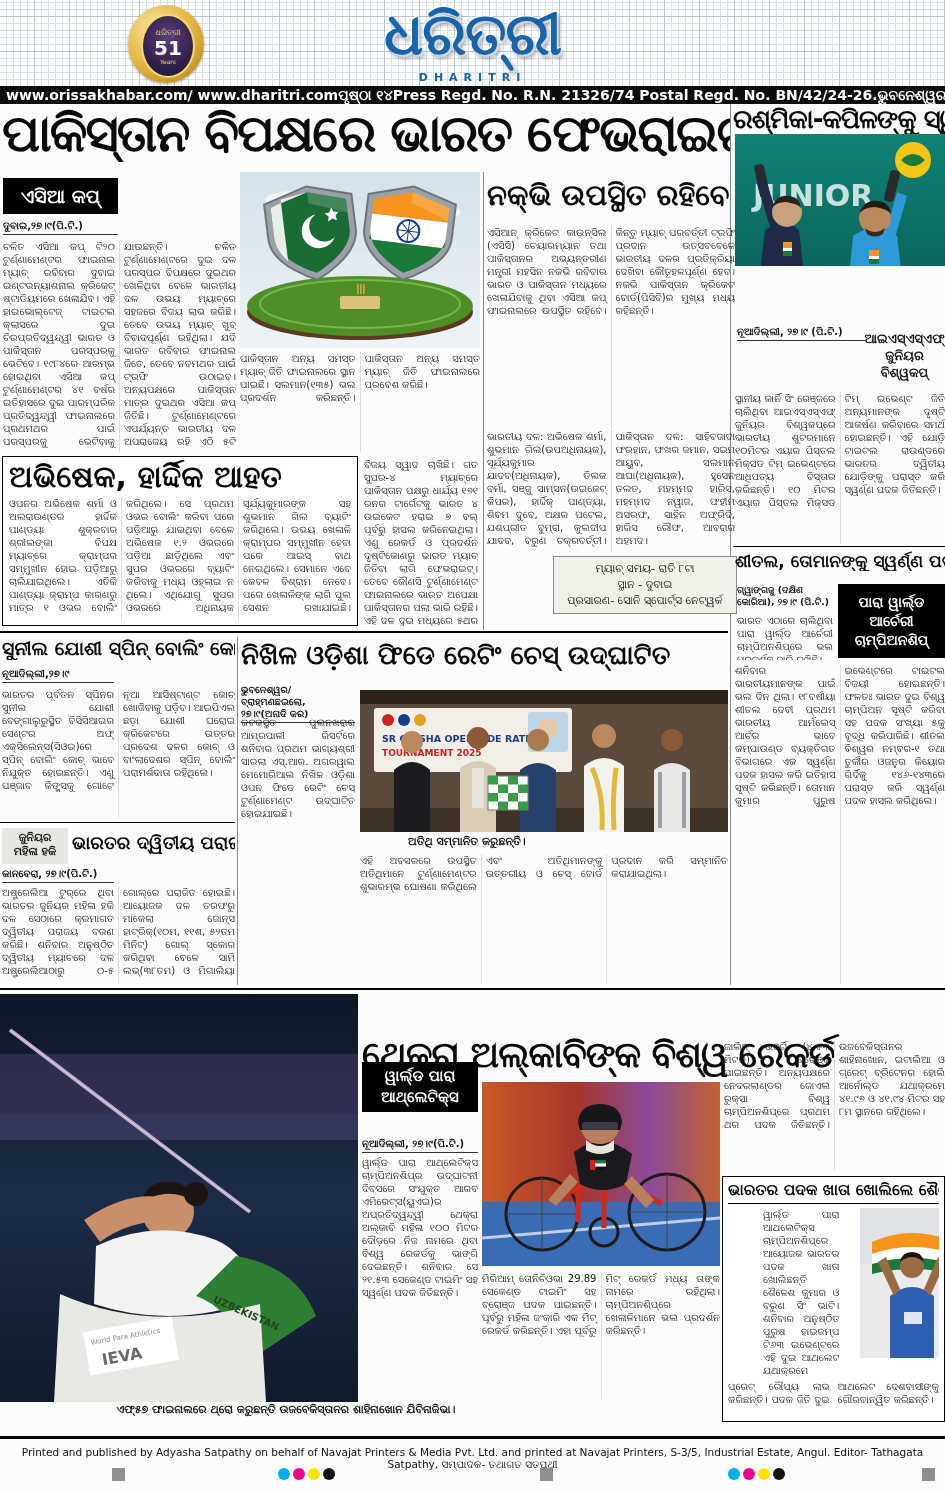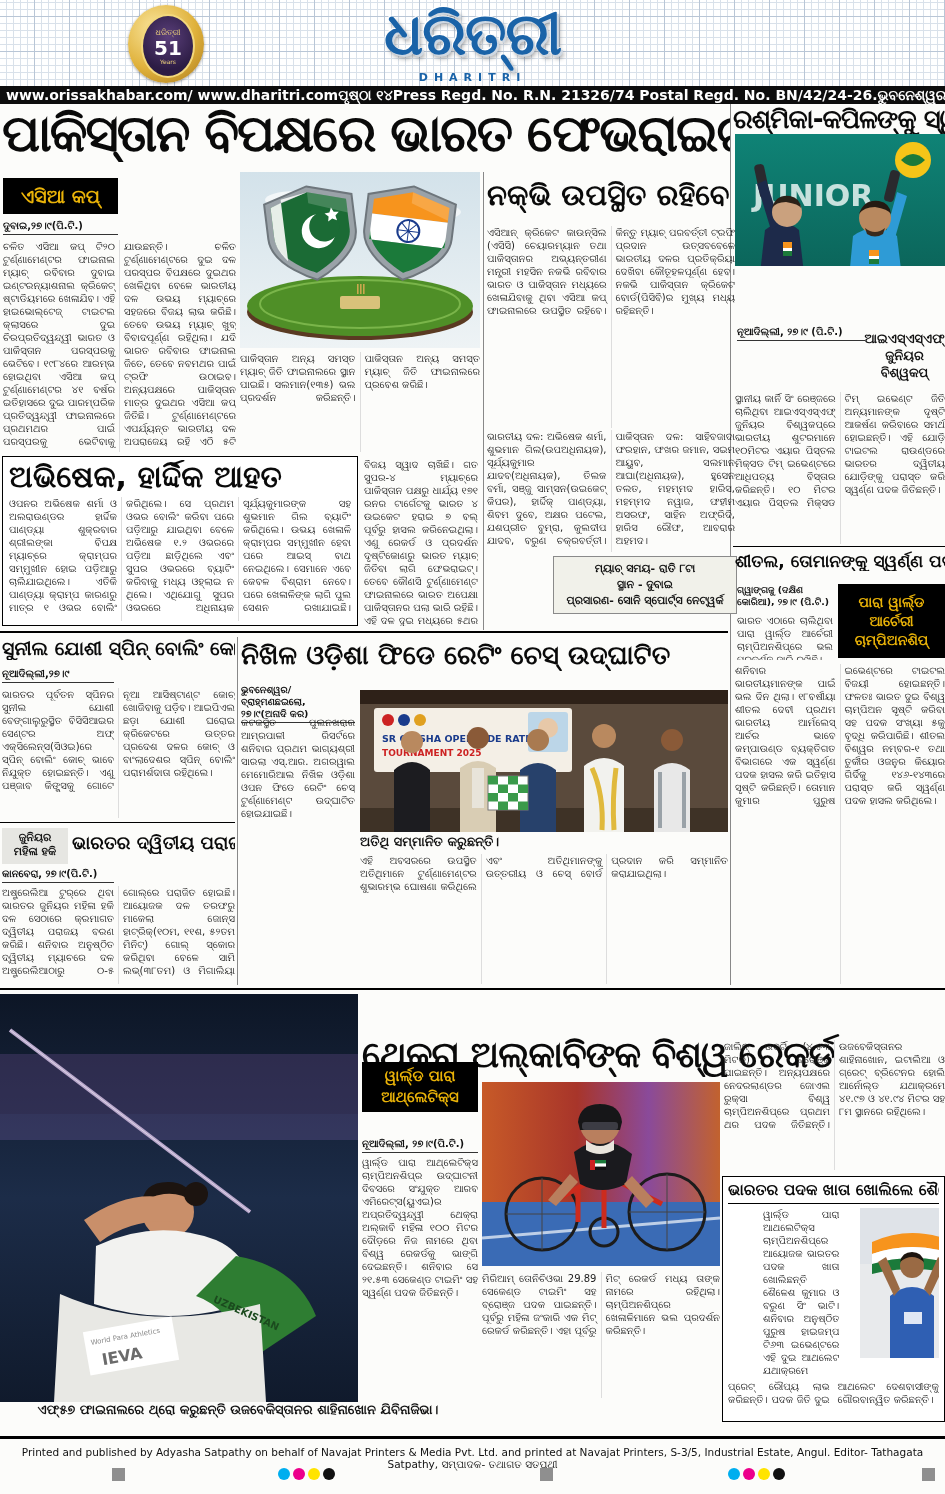--- a/index.html
+++ b/index.html
@@ -25,33 +25,33 @@
     text-shadow:2px 2px 0 #cfd8e2,-1px -1px 0 #ffffff,3px 4px 4px rgba(0,0,0,.35);letter-spacing:-1px;}
   #logo-latin{display:inline-block;font-size:11px;font-weight:bold;letter-spacing:6px;color:#1a63a8;margin-top:-4px;text-align:right;}
   
   #infobar{left:0;top:86px;width:945px;height:18px;background:#0d0d0d;color:#fff;
     display:flex;align-items:center;justify-content:space-between;font-size:14px;padding:0 6px;box-sizing:border-box;white-space:nowrap;}
   #infobar .b{font-weight:bold;}
   
   .headline{font-weight:800;color:#0a0a0a;white-space:nowrap;overflow:hidden;}
   #main-headline{left:2px;top:106px;width:728px;font-size:51px;line-height:56px;letter-spacing:-2px;}
   #right-headline{left:733px;top:104px;width:212px;font-size:26px;line-height:30px;letter-spacing:-1px;}
-  .kicker-box{background:#000;color:#eab308;font-weight:bold;text-align:center;display:flex;flex-direction:column;align-items:center;justify-content:center;}
+  .kicker-box{background:#000;color:#ffffff;font-weight:bold;text-align:center;display:flex;flex-direction:column;align-items:center;justify-content:center;}
   .dateline{font-weight:bold;font-size:10px;}
   .dl-line{border-bottom:1px solid #333;padding-bottom:2px;}
   .body{font-size:10px;line-height:13px;text-align:justify;overflow:hidden;color:#1c1c1c;}
   .cols2{column-count:2;column-gap:9px;column-rule:1px solid #ddd;}
   .cols3{column-count:3;column-gap:9px;column-rule:1px solid #ddd;}
   .vrule{background:#888;width:1px;}
   .hrule{background:#000;}
   .boxed{border:1.5px solid #000;box-sizing:border-box;background:#fff;}
-  .caption{font-size:13px;font-weight:bold;text-align:center;line-height:12px;}
+  .caption{font-size:11px;font-weight:bold;text-align:center;line-height:12px;margin-left:48px;}
   .photo{overflow:hidden;background:#ccc;}
   .photo svg{display:block;}
-  #match-box{border:1px solid #8a8a8a;background:#f1f1ea;text-align:center;font-weight:bold;font-size:11px;line-height:16px;
+  #match-box{border:1px solid #8a8a8a;background:#f1f1ea;text-align:center;font-weight:normal;font-size:11px;line-height:16px;
     display:flex;flex-direction:column;justify-content:center;}
   
   #footer-line{left:0;top:1436px;width:945px;height:3px;background:#000;}
   #footer-text{left:0;top:1446px;width:945px;text-align:center;font-size:10.5px;}
   #marks{left:0;top:1468px;width:945px;height:18px;}
   .mark-sq{position:absolute;width:13px;height:13px;background:#8f8f8f;}
   .dotrow{position:absolute;display:flex;gap:3px;}
   .dot{width:12px;height:12px;border-radius:50%;}
 </style>
 </head>

